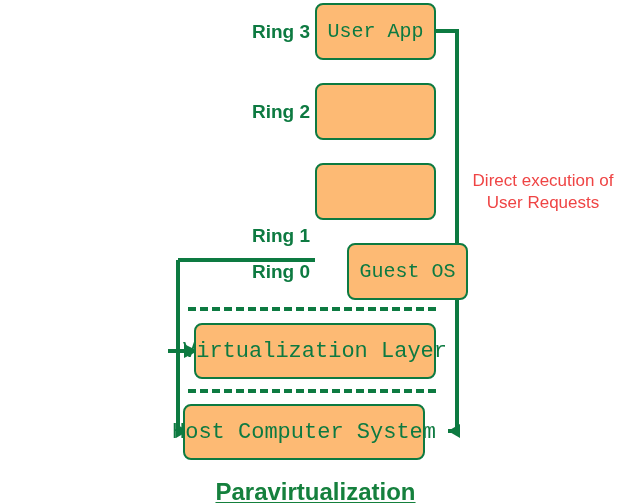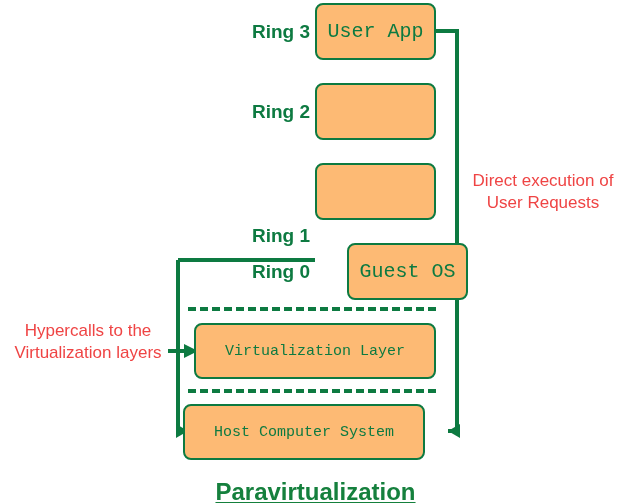--- a/index.html
+++ b/index.html
@@ -35,21 +35,21 @@
     background: #fdba74;
     display: flex;
     align-items: center;
     justify-content: center;
     font-size: 20px;
     color: #0d7a41;
     white-space: nowrap;
     font-family: Liberation Mono, monospace;
   }
   .box.wide {
-    font-size: 15px;
+    font-size: 22px;
   }
   .dashed {
     position: absolute;
     border-top: 4px dashed #0d7a41;
     height: 0;
   }
   .side-note {
     position: absolute;
     font-size: 17px;
     color: #ef4444;
@@ -105,17 +105,15 @@
   <div class="dashed" style="left:188px; top:307px; width:248px;"></div>
 
   <div class="box wide" style="left:194px; top:323px; width:242px; height:56px;">Virtualization Layer</div>
 
   <div class="dashed" style="left:188px; top:389px; width:248px;"></div>
 
   <div class="box wide" style="left:183px; top:404px; width:242px; height:56px;">Host Computer System</div>
 
   <div class="side-note" style="left:463px; top:170px; width:160px;">Direct execution of
 User Requests</div>
-  <div class="side-note" style="left:8px; top:320px; width:160px;">Hypercalls to the
-Virtualization layers</div>
 
   <div class="title" style="left:0px; top:478px; width:631px; text-align:center;">Paravirtualization</div>
 </div>
 
 </body></html>

